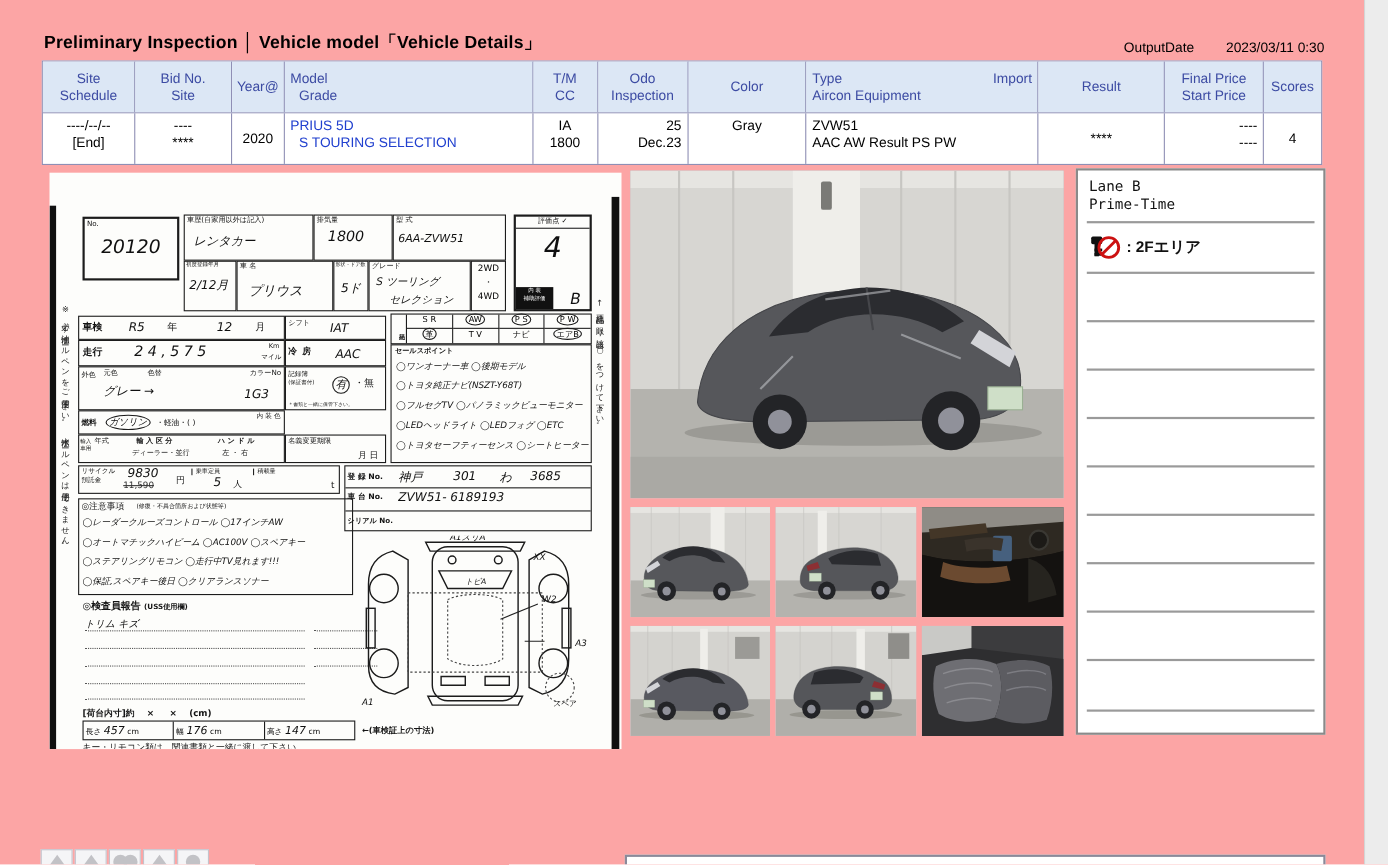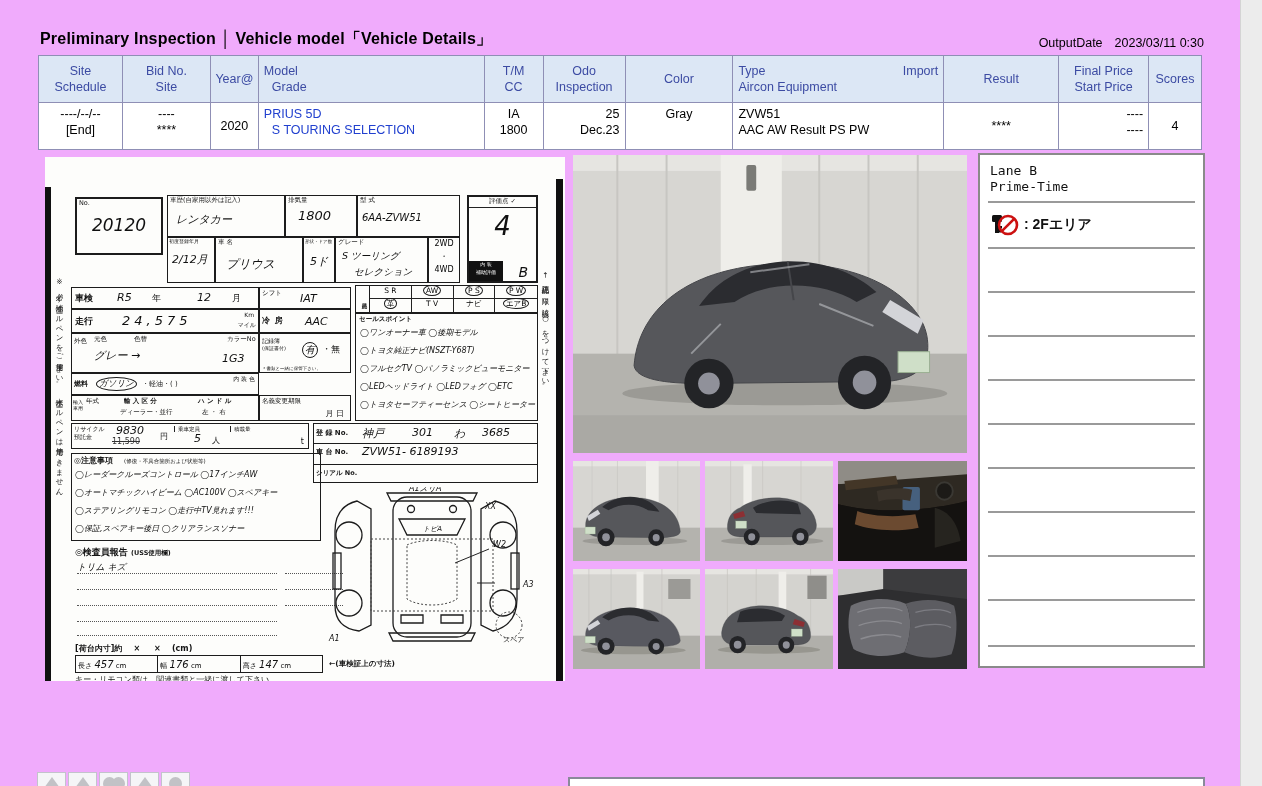--- a/index.html
+++ b/index.html
@@ -1,23 +1,23 @@
 <!DOCTYPE html>
 <html><head>
 <meta charset="utf-8">
 <style>
   html,body{margin:0;padding:0;background:#ffffff;}
-  #page{position:relative;width:1262px;height:786px;background:#f0abfc;overflow:hidden;
+  #page{position:relative;width:1262px;height:786px;background:#fca5a5;overflow:hidden;
         font-family:"Liberation Sans",sans-serif;color:#000;}
   .abs{position:absolute;}
 
   
   .page-title{left:40px;top:29px;font-size:16px;font-weight:bold;letter-spacing:.2px;}
   .outdate{right:58px;top:36px;font-size:12.5px;}
-  .outdate b{font-weight:normal;margin-right:12px;}
+  .outdate b{font-weight:normal;margin-right:29px;}
 
   
   .vtable{left:38px;top:55px;width:1164px;border:1px solid #8f8fb5;box-sizing:border-box;background:#fff;}
   .vrow{display:flex;}
   .cell{box-sizing:border-box;border-right:1px solid #8f8fb5;font-size:12.5px;line-height:1.3;
         padding:3px 5px;display:flex;flex-direction:column;justify-content:center;align-items:center;text-align:center;}
   .cell:last-child{border-right:none;}
   .vhead{height:46px;border-bottom:1px solid #8f8fb5;}
   .vhead .cell{background:#dce7f5;color:#3c4ba3;}
   .vbody{height:46px;}
@@ -308,21 +308,21 @@
       <span class="hand" style="position:absolute;left:140px;top:2px;font-size:11px;">わ</span>
       <span class="hand" style="position:absolute;left:168px;top:2px;font-size:11px;">3685</span>
       <span style="position:absolute;left:0;top:19px;width:100%;border-top:1.3px solid #1c1c1c;"></span>
       <span class="lbl" style="position:absolute;left:2px;top:24px;font-size:7px;font-weight:bold;">車 台 No.</span>
       <span class="hand" style="position:absolute;left:48px;top:21px;font-size:11px;">ZVW51- 6189193</span>
       <span style="position:absolute;left:0;top:40px;width:100%;border-top:1.3px solid #1c1c1c;"></span>
       <span class="lbl" style="position:absolute;left:2px;top:46px;font-size:6.5px;font-weight:bold;">シリアル No.</span>
     </div>
 
     <div class="bx" style="left:26px;top:296px;width:250px;height:88px;">
-      <span class="lbl" style="position:absolute;left:2px;top:2px;font-size:8px;font-weight:bold;">◎注意事項</span>
+      <span class="lbl" style="position:absolute;left:2px;top:2px;font-size:8px;font-weight:normal;">◎注意事項</span>
       <span class="lbl" style="position:absolute;left:52px;top:4px;font-size:5.5px;">(修復・不具合箇所および状態等)</span>
       <span class="hand" style="position:absolute;left:3px;top:15px;font-size:8px;white-space:nowrap;">◯レーダークルーズコントロール ◯17インチAW</span>
       <span class="hand" style="position:absolute;left:3px;top:33px;font-size:8px;white-space:nowrap;">◯オートマチックハイビーム ◯AC100V ◯スペアキー</span>
       <span class="hand" style="position:absolute;left:3px;top:51px;font-size:8px;white-space:nowrap;">◯ステアリングリモコン ◯走行中TV見れます!!!</span>
       <span class="hand" style="position:absolute;left:3px;top:69px;font-size:8px;white-space:nowrap;">◯保証,スペアキー後日 ◯クリアランスソナー</span>
     </div>
 
     <span class="lbl" style="position:absolute;left:30px;top:390px;font-size:9px;font-weight:bold;"><span>◎検査員報告</span> <span style="font-size:6.5px;">(USS使用欄)</span></span>
     <span class="hand" style="position:absolute;left:32px;top:404px;font-size:9px;">トリム キズ</span>
     <div class="dotline" style="left:32px;top:416px;width:200px;"></div>

